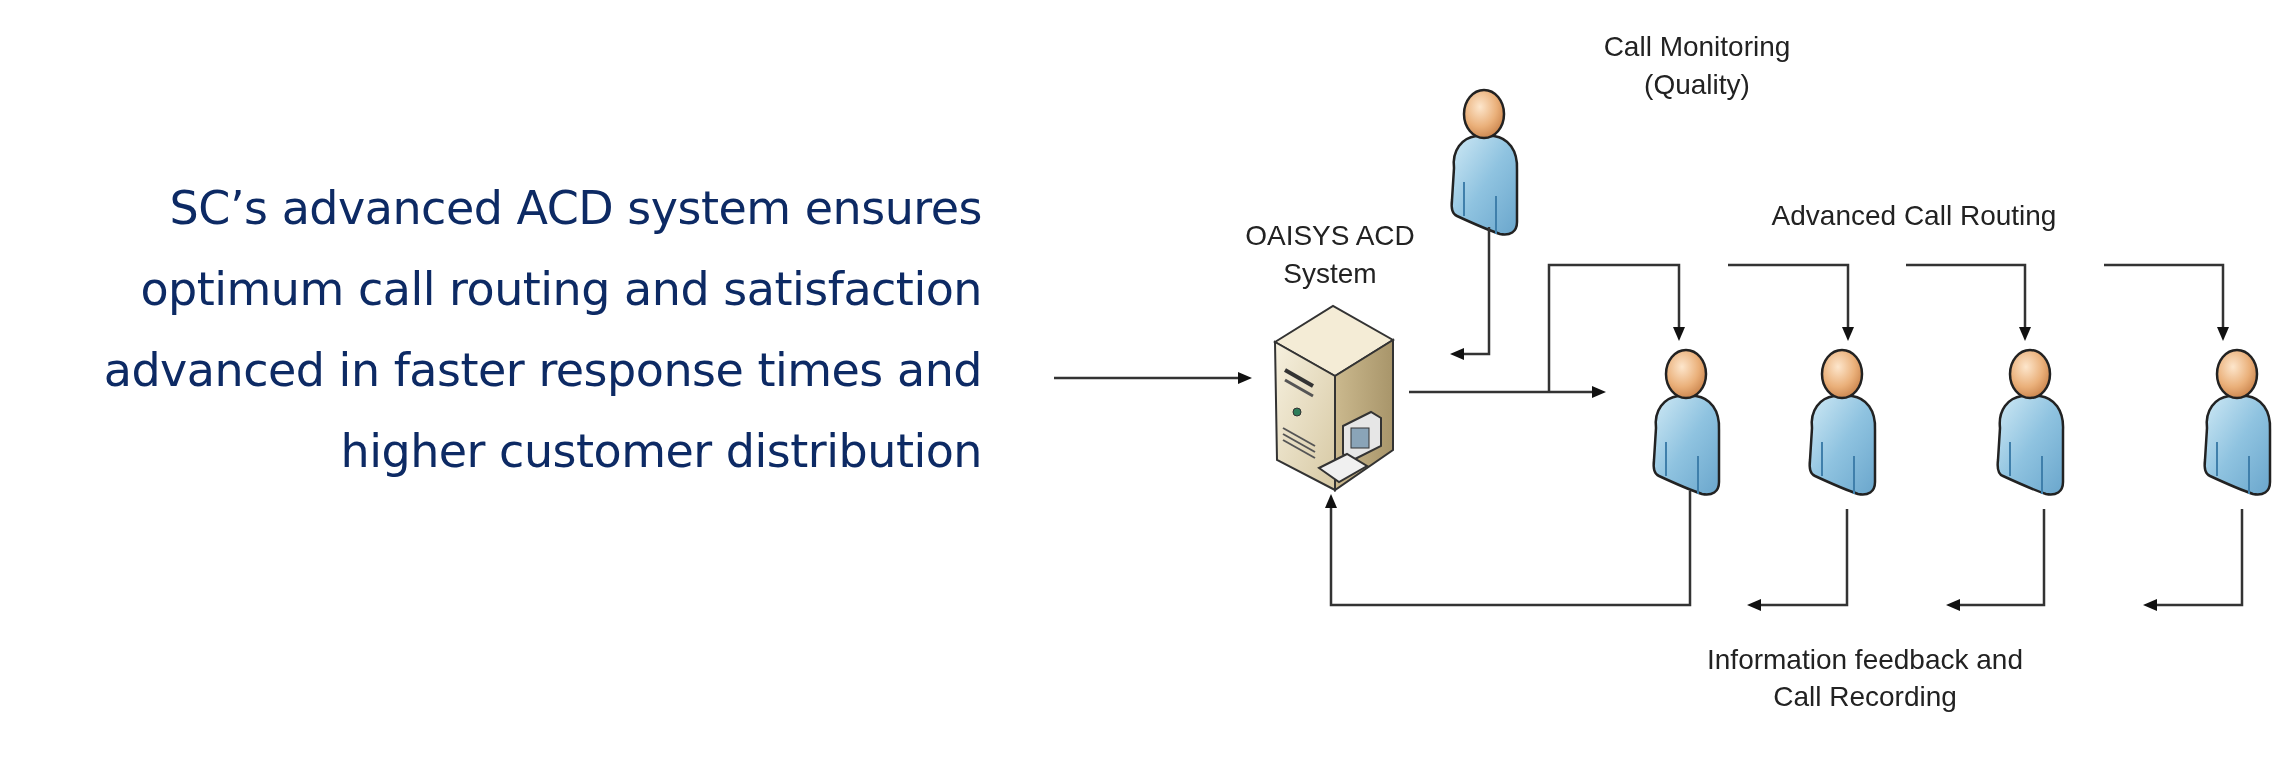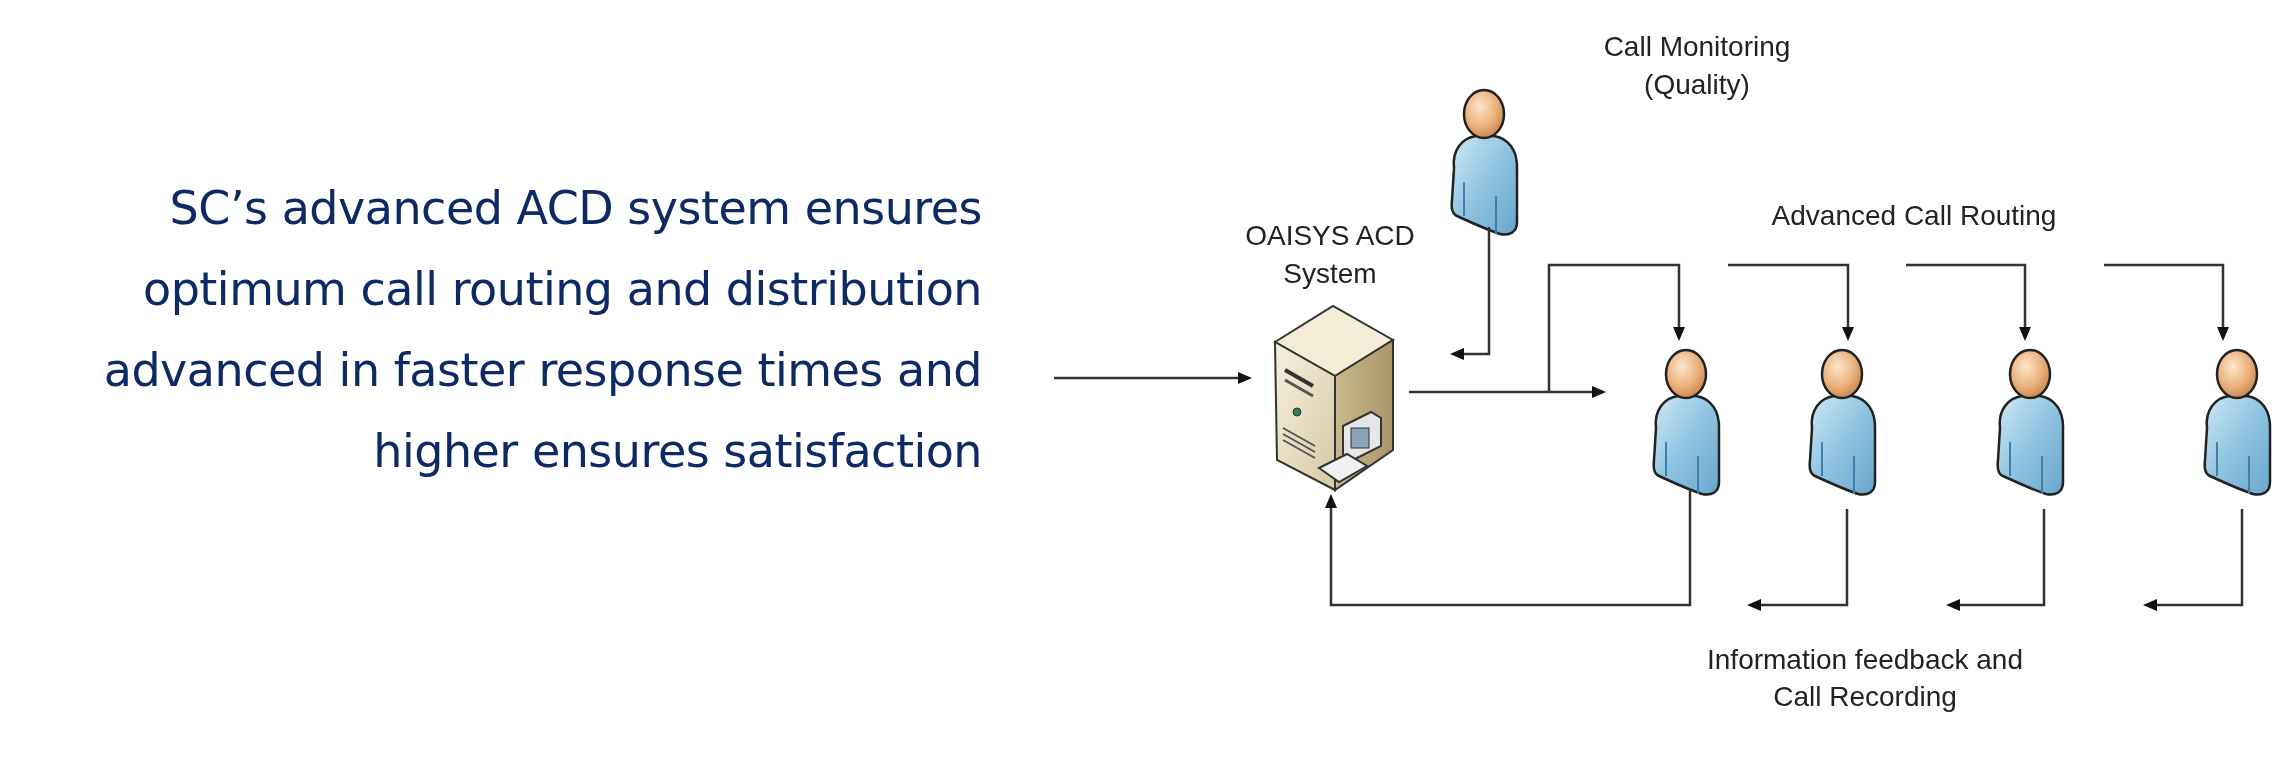--- a/index.html
+++ b/index.html
@@ -14,23 +14,23 @@
     svg.diagram { position: absolute; left: 0; top: 0; }
     .lbl { font-family: "Liberation Sans", sans-serif; font-size: 28px; fill: #222; }
     .ln { stroke: #333; stroke-width: 2.5; fill: none; }
     .ah { fill: #111; }
   </style>
 </head>
 <body>
 
 <div class="statement">
   <span>SC’s advanced ACD system ensures</span>
-  <span>optimum call routing and distribution</span>
+  <span>optimum call routing and satisfaction</span>
   <span>advanced in faster response times and</span>
-  <span>higher ensures satisfaction</span>
+  <span>higher customer distribution</span>
 </div>
 
 <svg class="diagram" width="2296" height="759" viewBox="0 0 2296 759" xmlns="http://www.w3.org/2000/svg">
   <defs>
     <linearGradient id="bodyGrad" x1="0" y1="0" x2="1" y2="1">
       <stop offset="0" stop-color="#cfe9f5"></stop>
       <stop offset="0.5" stop-color="#8fc3e0"></stop>
       <stop offset="1" stop-color="#6aa6cc"></stop>
     </linearGradient>
     <radialGradient id="headGrad" cx="0.4" cy="0.35" r="0.7">

